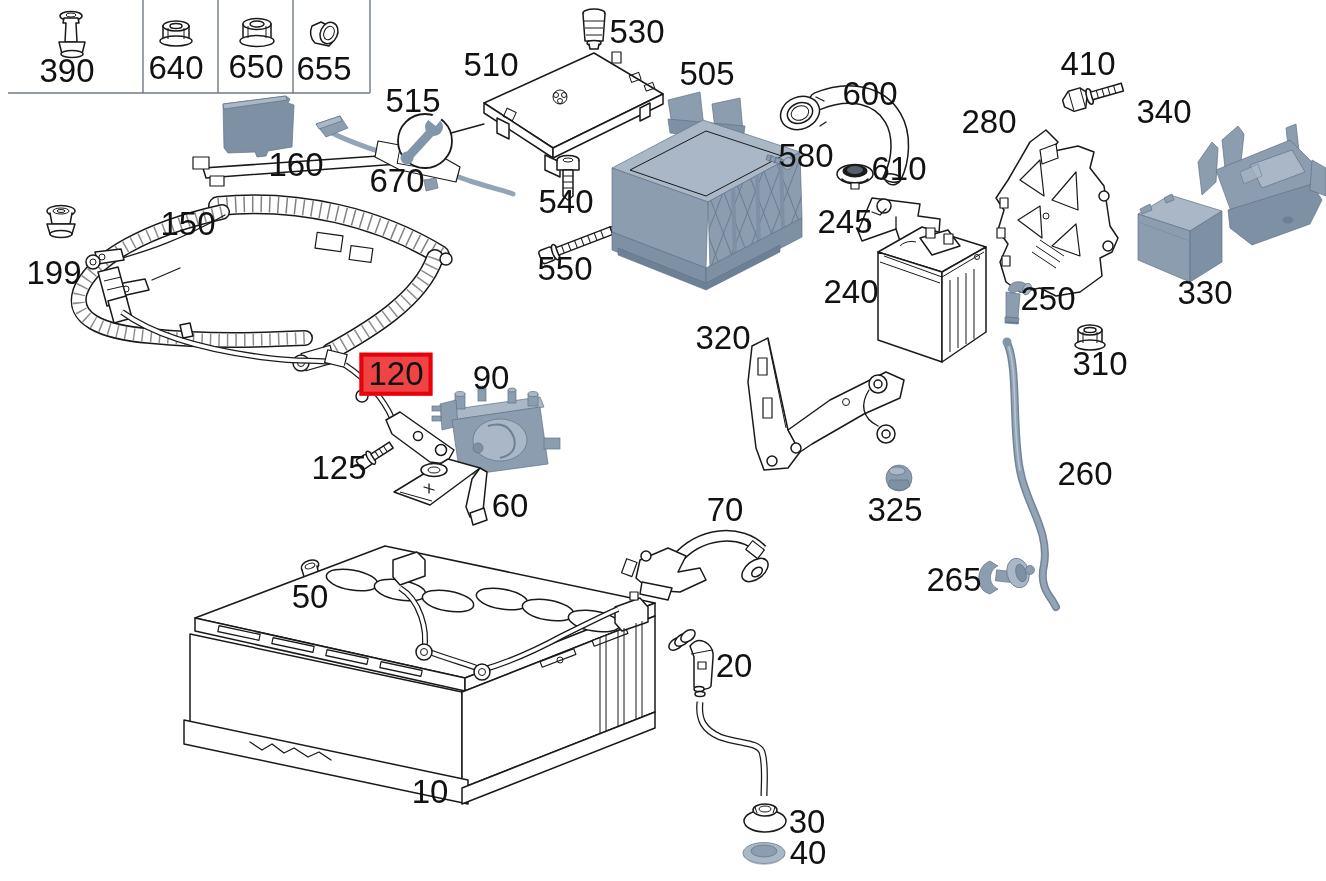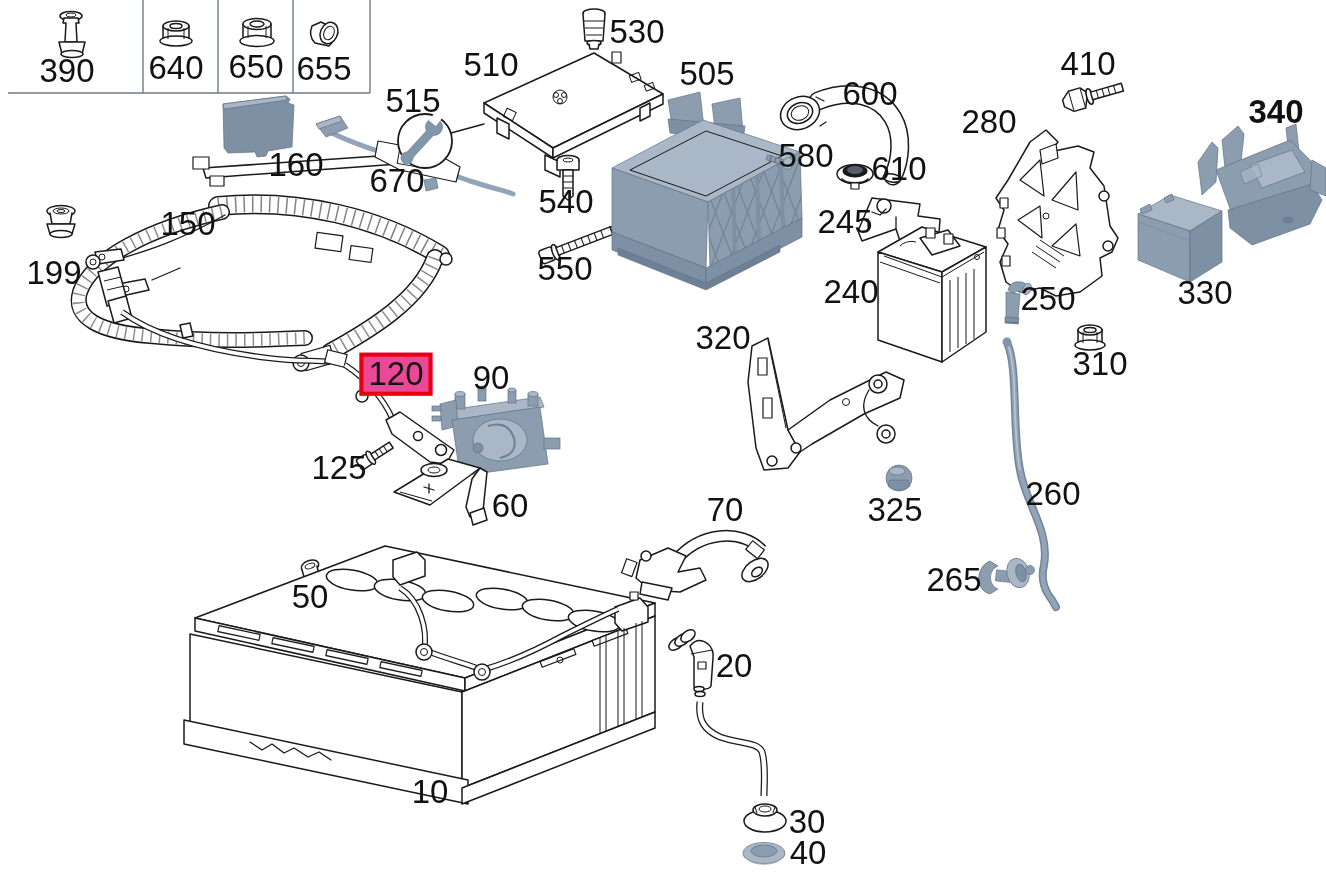--- a/index.html
+++ b/index.html
@@ -1,21 +1,21 @@
 <!DOCTYPE html>
 <html><head>
 <meta charset="utf-8">
 <style>
   html,body{margin:0;padding:0;background:#fff;}
   #stage{position:relative;width:1326px;height:881px;background:#fff;overflow:hidden;
          font-family:"Liberation Sans",sans-serif;}
   #art{position:absolute;left:0;top:0;}
   .callout{position:absolute;transform:translate(-50%,-50%);font-size:33px;line-height:1.05;
            color:#111;white-space:nowrap;cursor:pointer;user-select:none;}
-  .callout.hl{background:#ec4899;border:4px solid #e8000d;padding:0 5px;}
+  .callout.hl{background:#ef4444;border:4px solid #e8000d;padding:0 5px;}
   
   .o{fill:#fff;stroke:#1a1a1a;stroke-width:1.5;stroke-linejoin:round;stroke-linecap:round;}
   .ot{fill:#fff;stroke:#1a1a1a;stroke-width:1.2;stroke-linejoin:round;}
   .ln{fill:none;stroke:#1a1a1a;stroke-width:1.3;stroke-linecap:round;stroke-linejoin:round;}
   .lnf{fill:none;stroke:#1a1a1a;stroke-width:1;}
   .g1{fill:#aab7c6;stroke:#5f7287;stroke-width:.7;}
   .g2{fill:#8d9db0;stroke:#5f7287;stroke-width:.7;}
   .g3{fill:#7d90a4;stroke:#5f7287;stroke-width:.7;}
   .g4{fill:#6d8096;stroke:#5f7287;stroke-width:.6;}
   .cable{fill:none;stroke:#93a4b6;stroke-width:5;stroke-linecap:round;}
@@ -555,40 +555,40 @@
       <span class="callout" style="left: 176px; top: 68px;">640</span>
       <span class="callout" style="left: 256px; top: 67px;">650</span>
       <span class="callout" style="left: 324px; top: 69px;">655</span>
       <span class="callout" style="left: 637px; top: 32px;">530</span>
       <span class="callout" style="left: 491px; top: 65px;">510</span>
       <span class="callout" style="left: 707px; top: 74px;">505</span>
       <span class="callout" style="left: 413px; top: 101px;">515</span>
       <span class="callout" style="left: 870px; top: 94px;">600</span>
       <span class="callout" style="left: 1088px; top: 64px;">410</span>
       <span class="callout" style="left: 989px; top: 122px;">280</span>
-      <span class="callout" style="left: 1276px; top: 112px; font-weight: bold;">340</span>
+      <span class="callout" style="left: 1164px; top: 112px;">340</span>
       <span class="callout" style="left: 296px; top: 165px;">160</span>
       <span class="callout" style="left: 397px; top: 181px;">670</span>
       <span class="callout" style="left: 806px; top: 156px;">580</span>
       <span class="callout" style="left: 899px; top: 169px;">610</span>
       <span class="callout" style="left: 54px; top: 241px; margin-top: 32px;">199</span>
       <span class="callout" style="left: 188px; top: 224px;">150</span>
       <span class="callout" style="left: 566px; top: 202px;">540</span>
       <span class="callout" style="left: 845px; top: 222px;">245</span>
       <span class="callout" style="left: 565px; top: 269px;">550</span>
       <span class="callout" style="left: 851px; top: 292px;">240</span>
       <span class="callout" style="left: 1048px; top: 299px;">250</span>
       <span class="callout" style="left: 1205px; top: 293px;">330</span>
       <span class="callout" style="left: 1100px; top: 364px;">310</span>
       <span class="callout" style="left: 723px; top: 338px;">320</span>
       <span class="callout hl" style="left: 396px; top: 374px;">120</span>
       <span class="callout" style="left: 491px; top: 378px;">90</span>
       <span class="callout" style="left: 339px; top: 468px; text-align: center;">125</span>
       <span class="callout" style="left: 510px; top: 506px;">60</span>
-      <span class="callout" style="left: 1053px; top: 474px; margin-top: 20px;">260</span>
+      <span class="callout" style="left: 1085px; top: 474px;">260</span>
       <span class="callout" style="left: 895px; top: 510px;">325</span>
       <span class="callout" style="left: 725px; top: 510px;">70</span>
       <span class="callout" style="left: 310px; top: 597px;">50</span>
       <span class="callout" style="left: 954px; top: 580px;">265</span>
       <span class="callout" style="left: 734px; top: 666px;">20</span>
       <span class="callout" style="left: 430px; top: 792px;">10</span>
       <span class="callout" style="left: 807px; top: 822px;">30</span>
       <span class="callout" style="left: 808px; top: 853px;">40</span>
     </div>
 </div>

